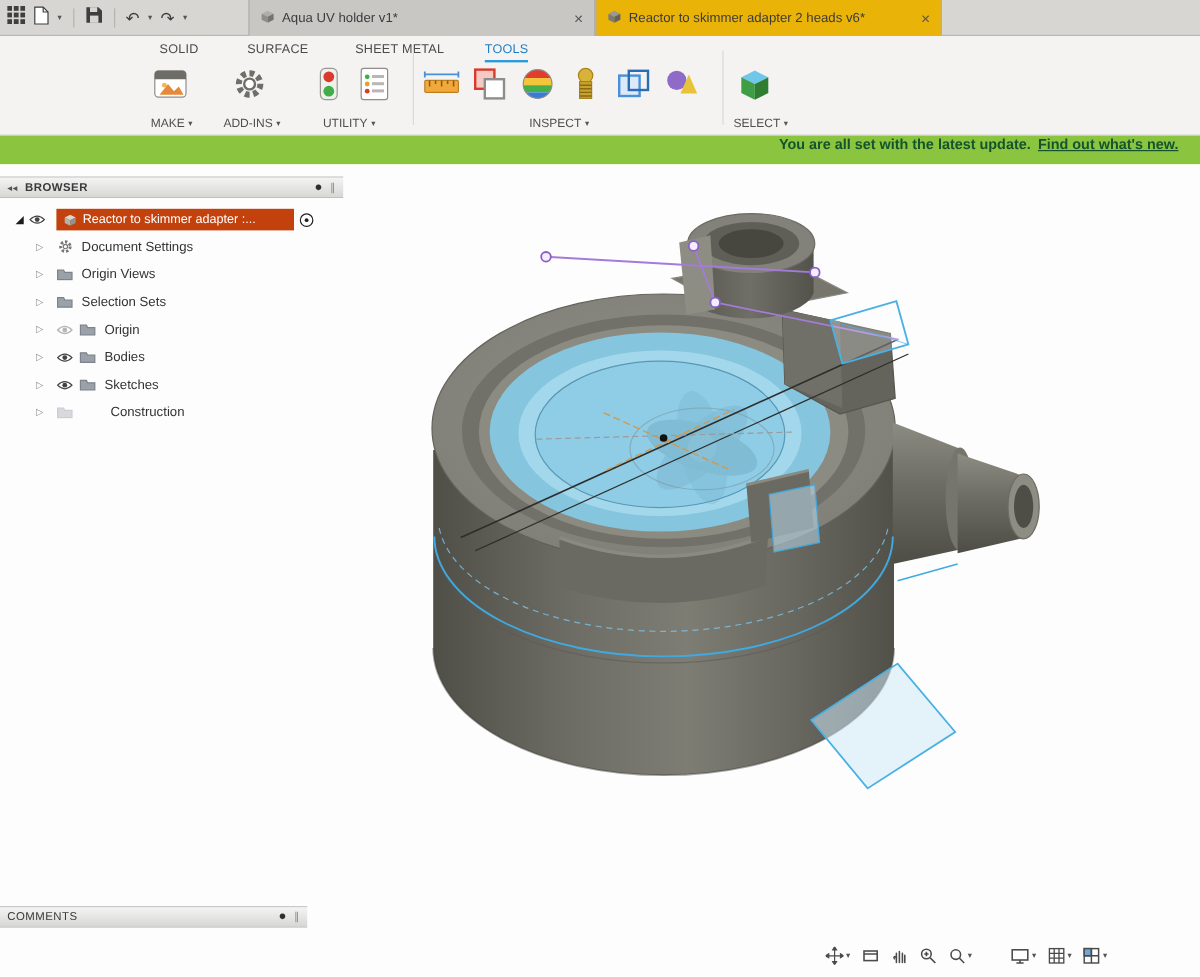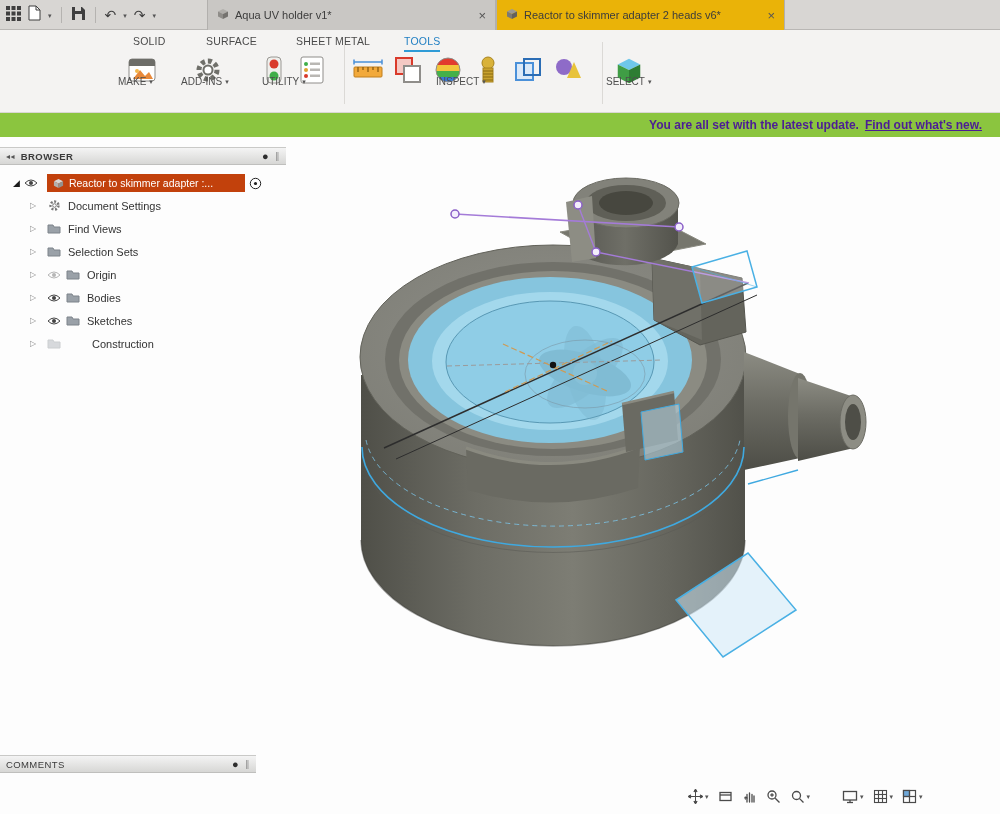--- a/index.html
+++ b/index.html
@@ -19,25 +19,25 @@
   .doc-tab .tab-label{flex:1;white-space:nowrap;overflow:hidden;text-overflow:ellipsis}
   .doc-tab .close{font-size:13px;color:#555;cursor:pointer}
   .doc-tab.partial{position:absolute;left:880px;top:0;width:120px;border-right:none}
 
   
   .ribbon{position:absolute;left:0;top:30px;width:1000px;height:83px;background:#f4f3f2;border-bottom:1px solid #d9d7d4}
   .design-btn{position:absolute;left:12px;top:13px;width:88px;height:54px;background:#fff;border:1px solid #c8c6c3;display:flex;align-items:center;justify-content:center;gap:5px;font-size:11px;color:#333;cursor:pointer}
   .rtab{position:absolute;top:5px;font-size:10.5px;color:#4a4a4a;letter-spacing:.2px;cursor:pointer}
   .rtab.active{color:#1f7ec2;border-bottom:2px solid #2f9bd6;padding-bottom:3px}
   .ricon{position:absolute;top:24px;width:32px;height:32px;cursor:pointer}
-  .grp-label{position:absolute;top:46px;font-size:10px;color:#4e4e4e;display:flex;gap:3px;align-items:center;cursor:pointer}
+  .grp-label{position:absolute;top:68px;font-size:10px;color:#4e4e4e;display:flex;gap:3px;align-items:center;justify-content:center;cursor:pointer}
   .vsep{position:absolute;top:12px;height:62px;width:1px;background:#ddd bcd;background:#dbd9d6}
 
   
-  .banner{position:absolute;left:0;top:113px;width:1000px;height:24px;background:#8bc53f;color:#4c1d95;font-size:12px;font-weight:bold;display:flex;align-items:center;justify-content:flex-end;padding-right:18px;gap:6px}
+  .banner{position:absolute;left:0;top:113px;width:1000px;height:24px;background:#8bc53f;color:#14532d;font-size:12px;font-weight:bold;display:flex;justify-content:flex-end;padding-right:18px;gap:6px}
   .banner-link{text-decoration:underline;cursor:pointer}
 
   
   .main{position:absolute;left:0;top:137px;width:1000px;height:677px;background:#fdfdfd}
   .viewport{position:absolute;left:0;top:0;width:1000px;height:677px}
 
   
   .browser{position:absolute;left:0;top:10px;width:286px}
   .panel-header{height:18px;background:linear-gradient(#f4f4f4,#d7d7d5);border-top:1px solid #c9c9c7;border-bottom:1px solid #bfbfbd;display:flex;align-items:center;font-size:9.5px;color:#3a3a3a;padding:0 6px;gap:6px;letter-spacing:.4px}
   .panel-header .ph-title{flex:1;font-weight:bold}
@@ -417,21 +417,21 @@
           <span class="lbl">Document Settings</span>
         </div>
 
         <div class="trow">
           <span class="arrow">▷</span>
           <span class="ticon">
             <svg width="14" height="11" viewBox="0 0 14 11">
                 <path d="M1 2 L6 2 L7 4 L13 4 L13 10 L1 10 Z" fill="#9aa1a8" stroke="#7c838a"></path>
               </svg>
           </span>
-          <span class="lbl">Find Views</span>
+          <span class="lbl">Origin Views</span>
         </div>
 
         <div class="trow">
           <span class="arrow">▷</span>
           <span class="ticon">
             <svg width="14" height="11" viewBox="0 0 14 11">
                 <path d="M1 2 L6 2 L7 4 L13 4 L13 10 L1 10 Z" fill="#9aa1a8" stroke="#7c838a"></path>
               </svg>
           </span>
           <span class="lbl">Selection Sets</span>

